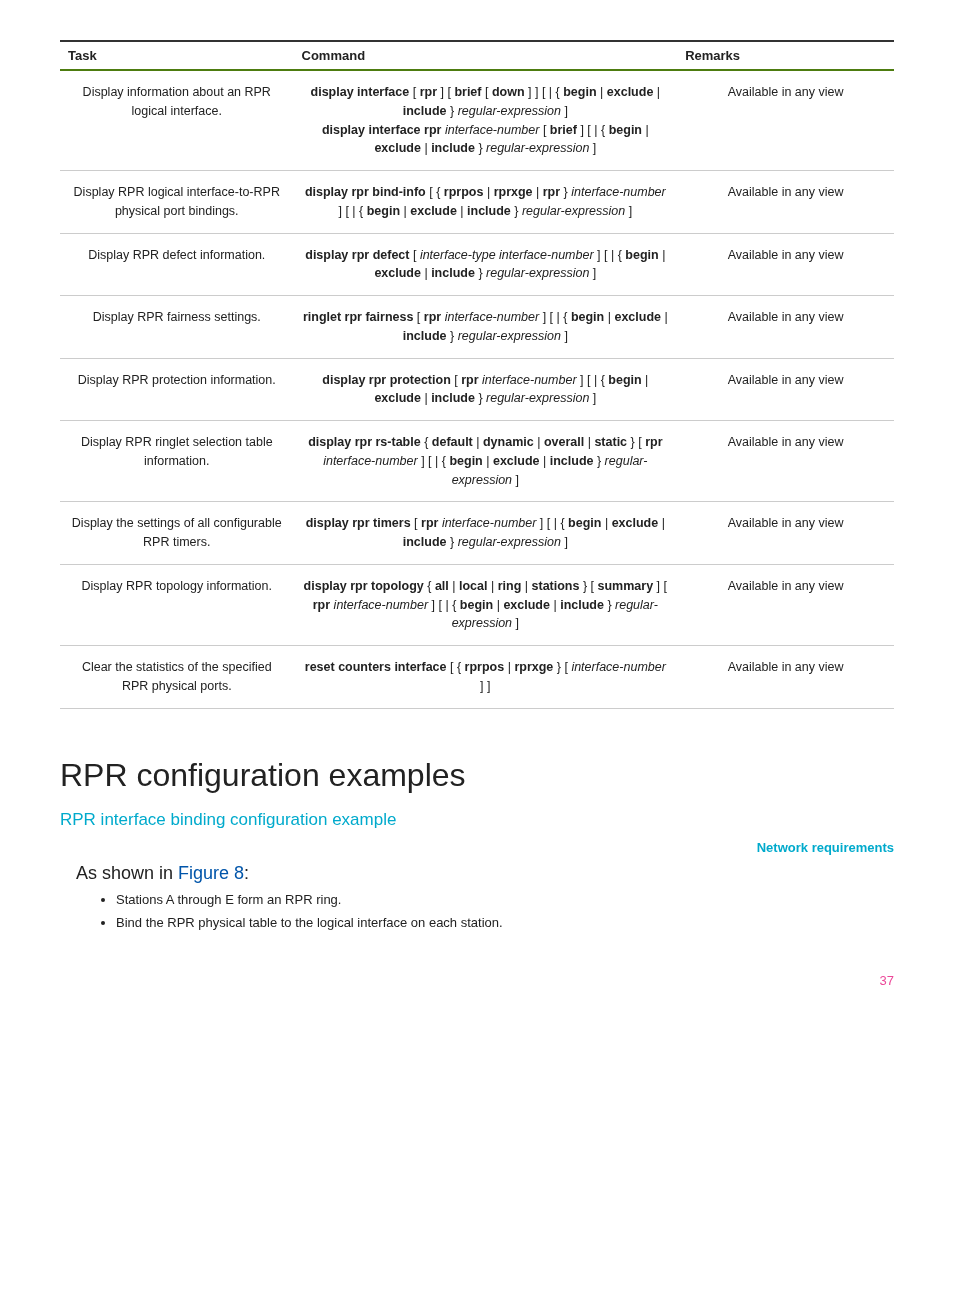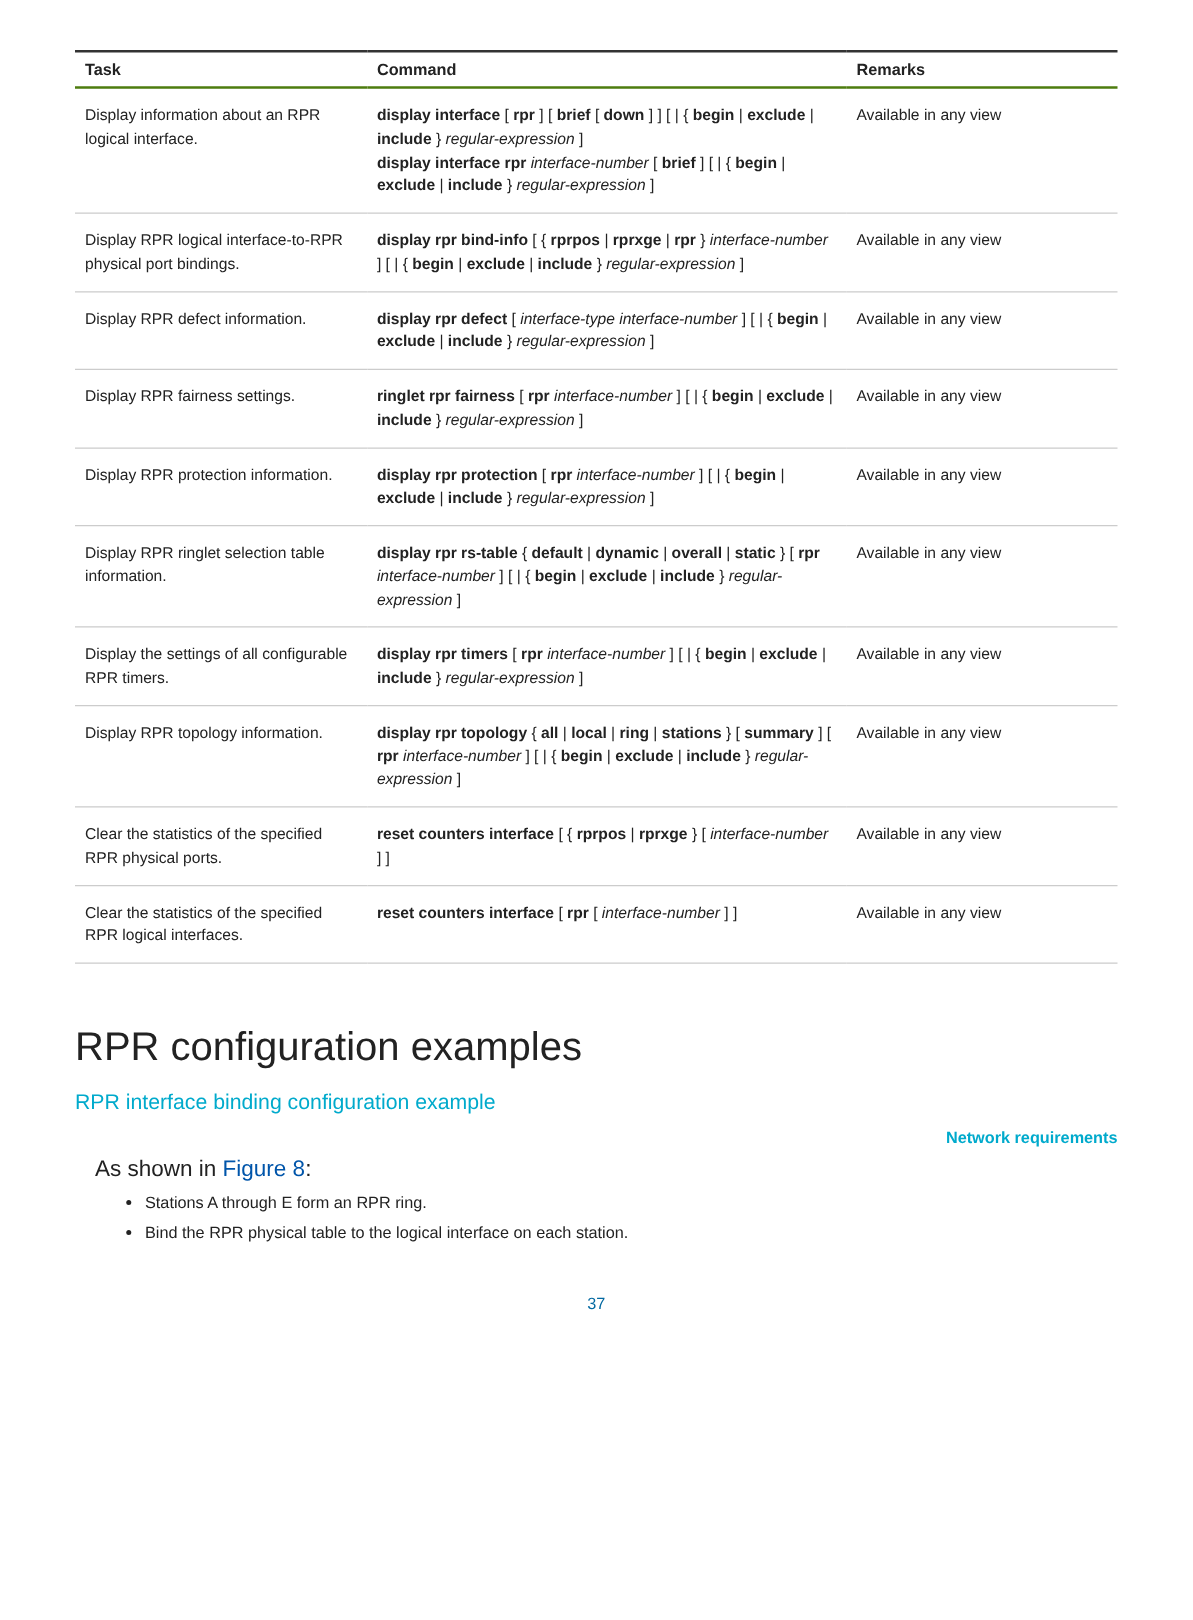--- a/index.html
+++ b/index.html
@@ -30,20 +30,21 @@
       padding: 6px 8px;
     }
     tbody tr {
       border-bottom: 1px solid #ccc;
     }
     tbody td {
       padding: 12px 8px;
       vertical-align: top;
       font-size: 12.5px;
       line-height: 1.5;
+      text-align: center;
     }
     .col-task { width: 28%; }
     .col-command { width: 46%; }
     .col-remarks { width: 26%; }
 
     .cmd-bold { font-weight: bold; }
     .cmd-italic { font-style: italic; }
 
     
     .section-title {
@@ -82,24 +83,24 @@
       margin-top: 4px;
     }
     ul.bullet-list li {
       font-size: 13px;
       margin-bottom: 4px;
       line-height: 1.5;
     }
 
     
     .page-number {
-      text-align: center;
+      text-align: right;
       font-size: 13px;
       margin-top: 40px;
-      color: #0369a1;
+      color: #ec4899;
     }
   </style>
 </head>
 <body>
 
 <table>
   <thead>
     <tr>
       <th class="col-task">Task</th>
       <th class="col-command">Command</th>
@@ -145,25 +146,20 @@
       <tr>
         <td class="col-task">Display RPR topology information.</td>
         <td class="col-command"><span class="cmd-bold">display rpr topology</span> { <span class="cmd-bold">all</span> | <span class="cmd-bold">local</span> | <span class="cmd-bold">ring</span> | <span class="cmd-bold">stations</span> } [ <span class="cmd-bold">summary</span> ] [ <span class="cmd-bold">rpr</span> <span class="cmd-italic">interface-number</span> ] [ | { <span class="cmd-bold">begin</span> | <span class="cmd-bold">exclude</span> | <span class="cmd-bold">include</span> } <span class="cmd-italic">regular-expression</span> ]</td>
         <td class="col-remarks">Available in any view</td>
       </tr>
       <tr>
         <td class="col-task">Clear the statistics of the specified RPR physical ports.</td>
         <td class="col-command"><span class="cmd-bold">reset counters interface</span> [ { <span class="cmd-bold">rprpos</span> | <span class="cmd-bold">rprxge</span> } [ <span class="cmd-italic">interface-number</span> ] ]</td>
         <td class="col-remarks">Available in any view</td>
       </tr>
-      <tr>
-        <td class="col-task">Clear the statistics of the specified RPR logical interfaces.</td>
-        <td class="col-command"><span class="cmd-bold">reset counters interface</span> [ <span class="cmd-bold">rpr</span> [ <span class="cmd-italic">interface-number</span> ] ]</td>
-        <td class="col-remarks">Available in any view</td>
-      </tr>
     </tbody>
 </table>
 
 <h1 class="section-title">RPR configuration examples</h1>
 
 <h2 class="subsection-title">RPR interface binding configuration example</h2>
 
 <p class="subsubsection-title">Network requirements</p>
 
 <p class="intro-text">

